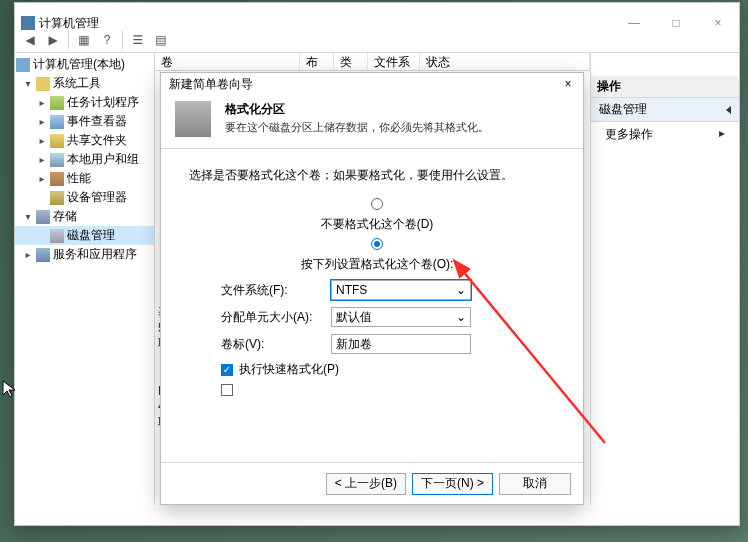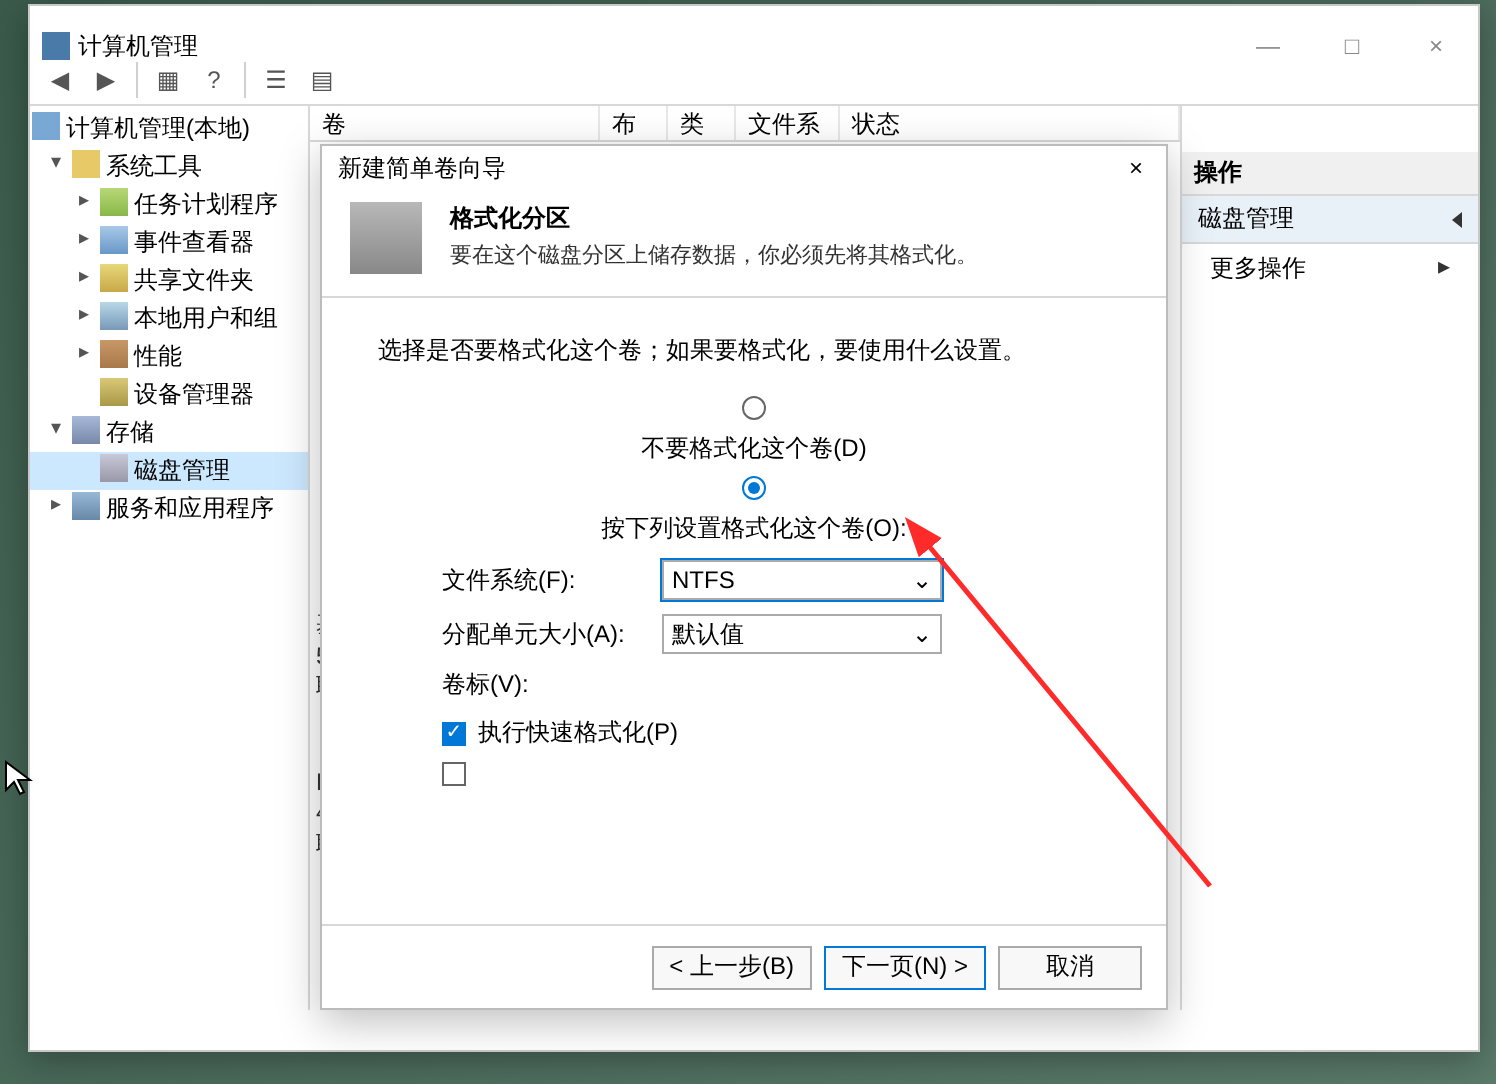--- a/index.html
+++ b/index.html
@@ -17,21 +17,21 @@
 .menubar { height: 20px; display: flex; align-items: center; padding: 0 6px; gap: 2px; }
 .menubar-item { padding: 2px 6px; }
 
 .toolbar { height: 26px; display: flex; align-items: center; padding: 2px 4px; gap: 1px; border-bottom: 1px solid #d8d8d8; }
 .toolbar-btn { width: 22px; height: 22px; display: flex; align-items: center; justify-content: center; color: #555; border: 1px solid transparent; }
 .toolbar-sep { width: 1px; height: 18px; background: #d0d0d0; margin: 0 3px; }
 
 .workspace { display: flex; height: calc(100% - 70px); }
 
 .tree-panel { width: 140px; border-right: 1px solid #d8d8d8; overflow: auto; padding: 2px 0; }
-.tree-node { display: flex; align-items: flex-start; padding: 1px 2px; gap: 3px; white-space: nowrap; }
+.tree-node { display: flex; align-items: center; padding: 1px 2px; gap: 3px; white-space: nowrap; }
 .tree-node.selected { background: #cce8ff; }
 .tree-toggle { width: 10px; color: #555; font-size: 10px; text-align: center; }
 .tree-icon { width: 14px; height: 14px; flex-shrink: 0; }
 .tree-icon.comp { background: #7aa8d4; }
 .tree-icon.folder { background: #e8c968; }
 .tree-icon.task { background: linear-gradient(#b8d878,#88b848); }
 .tree-icon.event { background: linear-gradient(#a8c8e8,#6898c8); }
 .tree-icon.share { background: linear-gradient(#e8d878,#c8a848); }
 .tree-icon.user { background: linear-gradient(#b8d8e8,#7898b8); }
 .tree-icon.perf { background: linear-gradient(#c89868,#a87848); }
@@ -250,20 +250,21 @@
     </div>
     <div class="wiz-field">
       <label>分配单元大小(A):</label>
       <div class="wiz-select">
         <span>默认值</span>
         <span>⌄</span>
       </div>
     </div>
     <div class="wiz-field">
       <label>卷标(V):</label>
+      <div class="wiz-input">新加卷</div>
     </div>
 
     <div class="wiz-check">
       <span class="checkbox checked">✓</span>
       <span>执行快速格式化(P)</span>
     </div>
     <div class="wiz-check">
       <span class="checkbox"></span>
     </div>
   </div>

